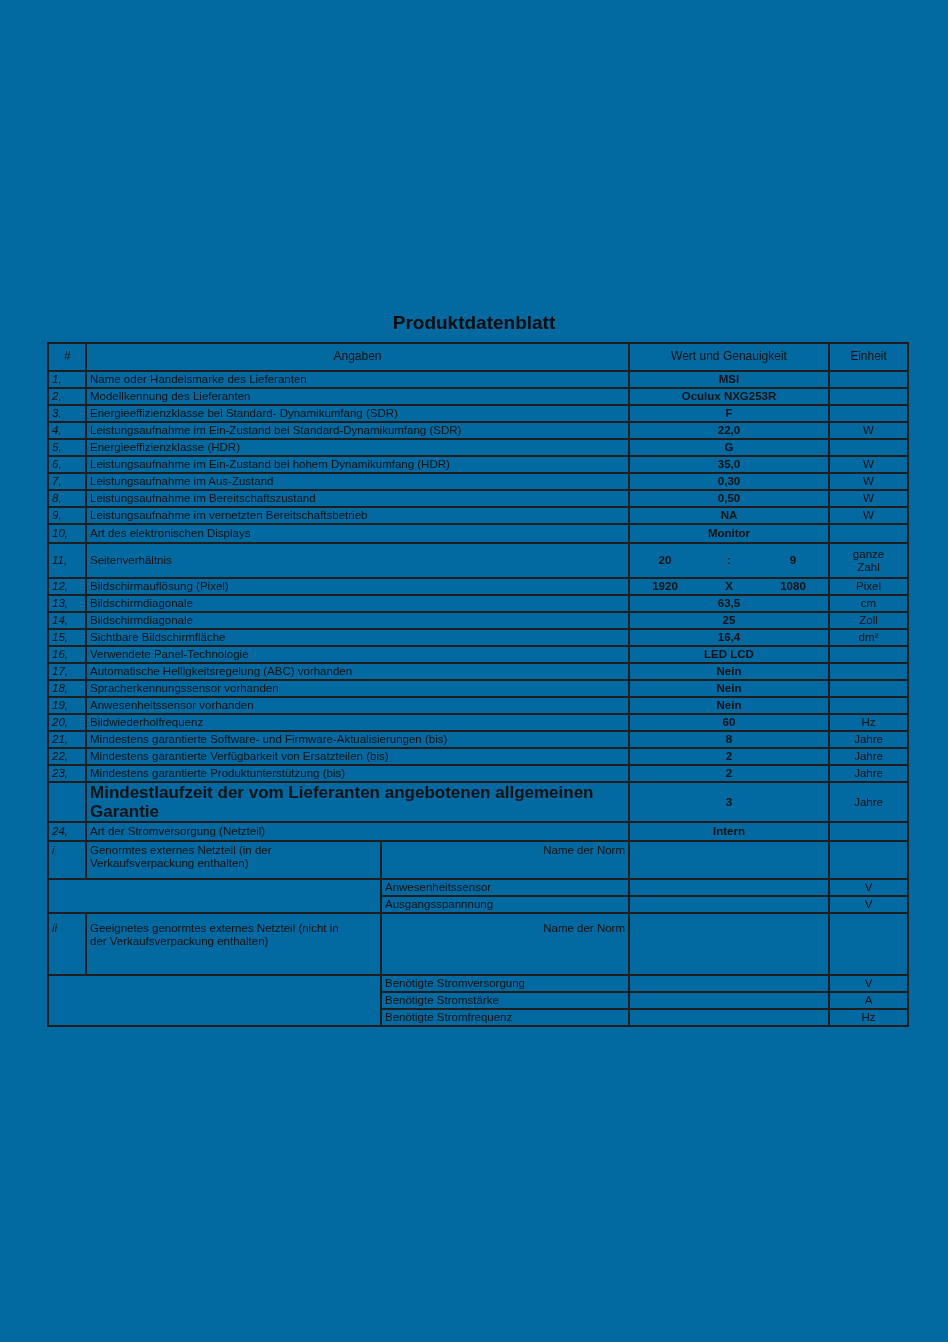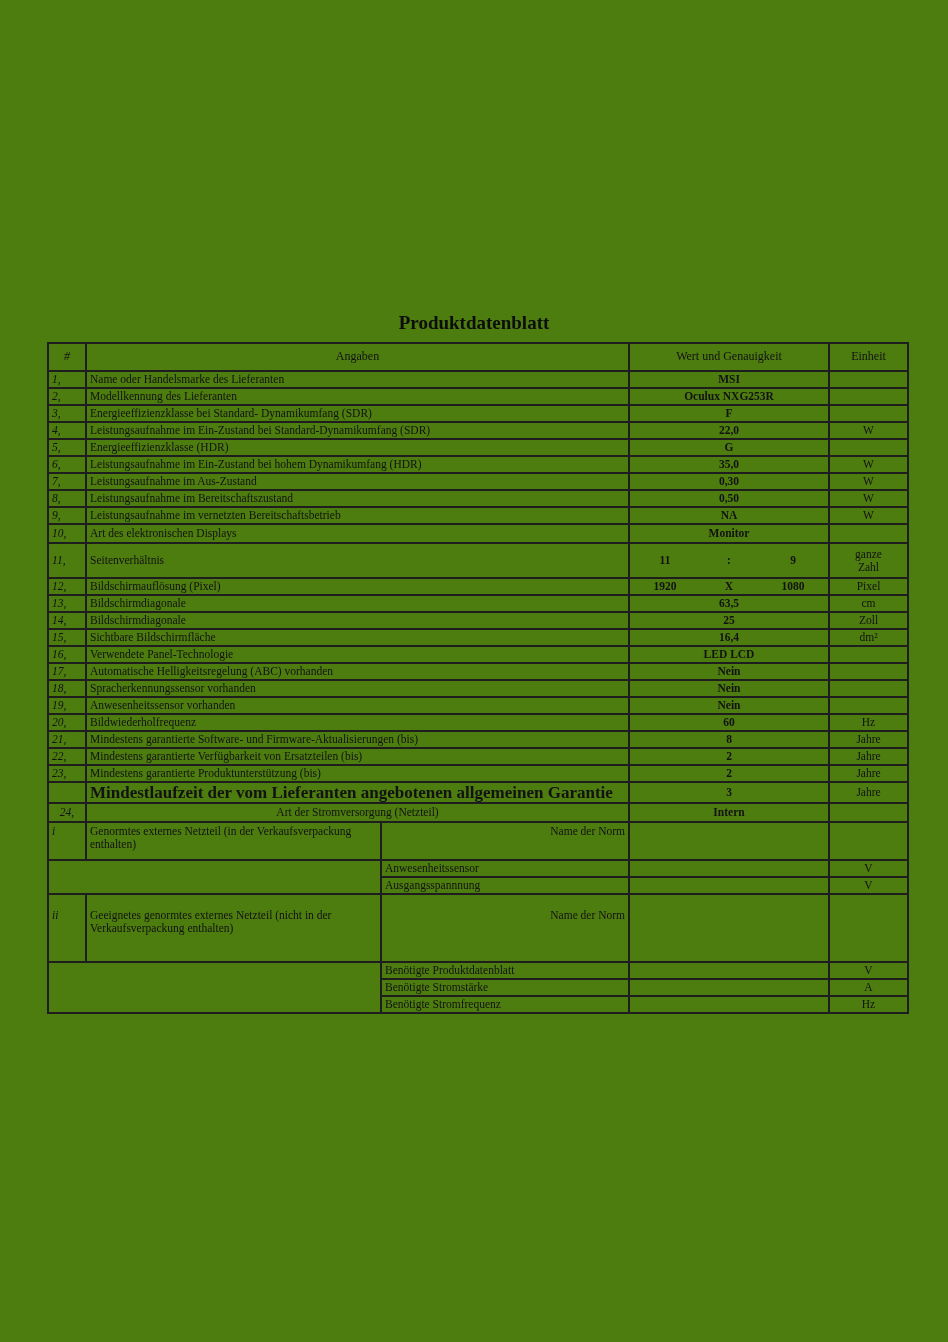--- a/index.html
+++ b/index.html
@@ -1,18 +1,18 @@
 <!DOCTYPE html>
 <html><head>
 <meta charset="utf-8">
 <style>
   html,body { margin:0; padding:0; background:#ffffff; }
   .page {
-    position:relative; width:948px; height:1342px; background:#4d7c0f;
-    font-family:Liberation Serif, serif; color:#121212;
+    position:relative; width:948px; height:1342px; background:#0369a1;
+    font-family:Liberation Sans, sans-serif; color:#121212;
   }
   .title {
     position:absolute; top:312px; left:0; width:100%;
     text-align:center; font-size:19px; font-weight:bold; color:#0d0d0d;
   }
   table.sheet {
     position:absolute; left:47px; top:342px; width:860px;
     border-collapse:collapse; table-layout:fixed;
   }
   table.sheet td {
@@ -22,23 +22,23 @@
   }
   tr.hdr td { height:26px; text-align:center; font-size:12px; }
   td.num { font-style:italic; padding-left:5px; font-size:11.5px; }
   td.label { text-align:left; }
   td.val { text-align:center; font-weight:bold; }
   td.unit { text-align:center; font-size:11px; }
   tr.tall td { height:33px; }
   tr.row10 td { height:17px; }
   tr.bold-row td { height:18px; }
   tr.bold-row td.label { font-weight:bold; font-size:17px; }
-  tr.row24 td { height:17px;text-align:center; }
+  tr.row24 td { height:17px; }
   tr.rowi td { height:34px; vertical-align:top; padding-top:2px; }
-  tr.rowii td { height:52px; vertical-align:top; padding-top:14px; }
+  tr.rowii td { height:52px; vertical-align:top; padding-top:8px; }
   td.sublabel { text-align:left; }
   td.norm { text-align:right; }
   .labwrap { max-width:262px; }
   .triple { display:flex; width:100%; }
   .triple span { flex:1 1 33%; text-align:center; font-weight:bold; }
   .unit2 { text-align:center;border-radius:8px; }
 </style>
 </head>
 <body>
 
@@ -121,21 +121,21 @@
       <td class="label" colspan="2">Art des elektronischen Displays</td>
       <td class="val">Monitor</td>
       <td class="unit"></td>
     </tr>
 
     <tr class="tall">
       <td class="num">11,</td>
       <td class="label" colspan="2">Seitenverhältnis</td>
       <td>
         <div class="triple">
-          <span>11</span>
+          <span>20</span>
           <span>:</span>
           <span>9</span>
         </div>
       </td>
       <td class="unit unit2">
         <div>ganze</div>
         <div>Zahl</div>
       </td>
     </tr>
 
@@ -260,21 +260,21 @@
       <td class="label">
         <div class="labwrap">Geeignetes genormtes externes Netzteil (nicht in der Verkaufsverpackung enthalten)</div>
       </td>
       <td class="norm">Name der Norm</td>
       <td class="val"></td>
       <td class="unit"></td>
     </tr>
 
     <tr>
       <td colspan="2" rowspan="3"></td>
-      <td class="sublabel">Benötigte Produktdatenblatt</td>
+      <td class="sublabel">Benötigte Stromversorgung</td>
       <td class="val"></td>
       <td class="unit">V</td>
     </tr>
     <tr>
       <td class="sublabel">Benötigte Stromstärke</td>
       <td class="val"></td>
       <td class="unit">A</td>
     </tr>
     <tr>
       <td class="sublabel">Benötigte Stromfrequenz</td>

